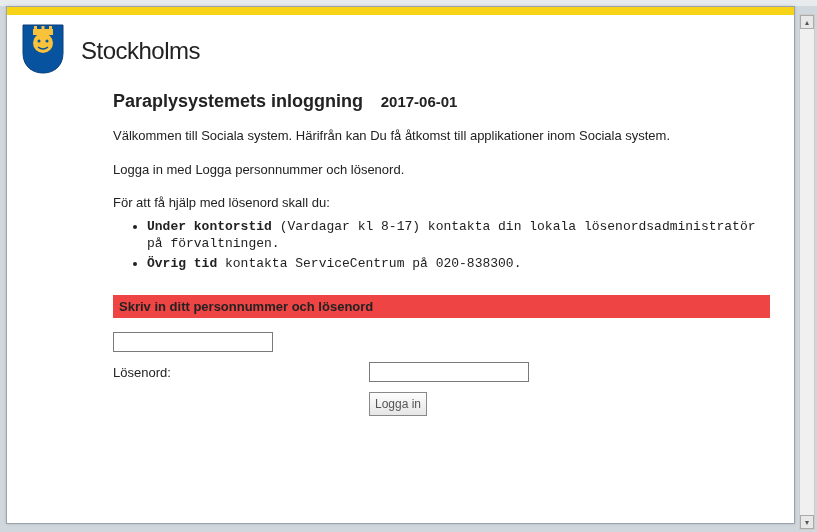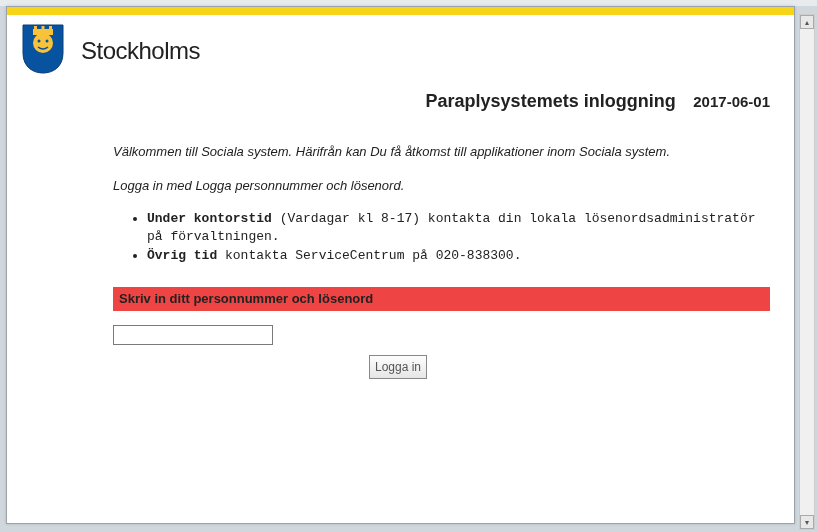--- a/index.html
+++ b/index.html
@@ -65,34 +65,33 @@
       font-weight: 400;
       letter-spacing: -0.5px;
     }
     .content {
       padding: 6px 24px 0 106px;
       font-size: 13px;
       color: #222;
       line-height: 1.35;
     }
     .title-row {
-      margin-bottom: 30px;
-      text-align: right;
+      margin-bottom: 14px;
     }
     .page-title {
       font-size: 18px;
       font-weight: bold;
       display: inline;
     }
     .page-date {
       font-size: 15px;
       font-weight: bold;
       margin-left: 14px;
     }
-    .para { margin-bottom: 16px; font-style: italic; }
+    .para { margin-bottom: 16px; }
     ul.help-list {
       margin: 6px 0 18px 34px;
       font-family: Liberation Mono, monospace;
     }
     ul.help-list li { margin-bottom: 2px; }
     .section-bar {
       background: #ef4444;
       font-weight: bold;
       padding: 3px 6px;
       font-size: 13px;
@@ -163,36 +162,41 @@
 
     <div class="content">
 
       <div class="title-row">
         <span class="page-title">Paraplysystemets inloggning</span>
         <span class="page-date">2017-06-01</span>
       </div>
 
       <p class="para">Välkommen till Sociala system. Härifrån kan Du få åtkomst till applikationer inom Sociala system.</p>
       <p class="para">Logga in med Logga personnummer och lösenord.</p>
+      <p>För att få hjälp med lösenord skall du:</p>
 
       <ul class="help-list">
         <li>
           <b>Under kontorstid</b><span> (Vardagar kl 8-17) kontakta din lokala lösenordsadministratör på förvaltningen.</span>
         </li>
         <li>
           <b>Övrig tid</b><span> kontakta ServiceCentrum på 020-838300.</span>
         </li>
       </ul>
 
       <div class="section-bar">Skriv in ditt personnummer och lösenord</div>
 
       <div class="form-row">
         <input type="text" class="form-input" style="">
       </div>
 
+      <div class="form-row">
+        <div class="form-label">Lösenord:</div>
+        <input type="password" class="form-input" style="">
+      </div>
 
       <div class="btn-row">
         <button class="login-btn">Logga in</button>
       </div>
 
 
     </div>
   </div>
 </div>
 

